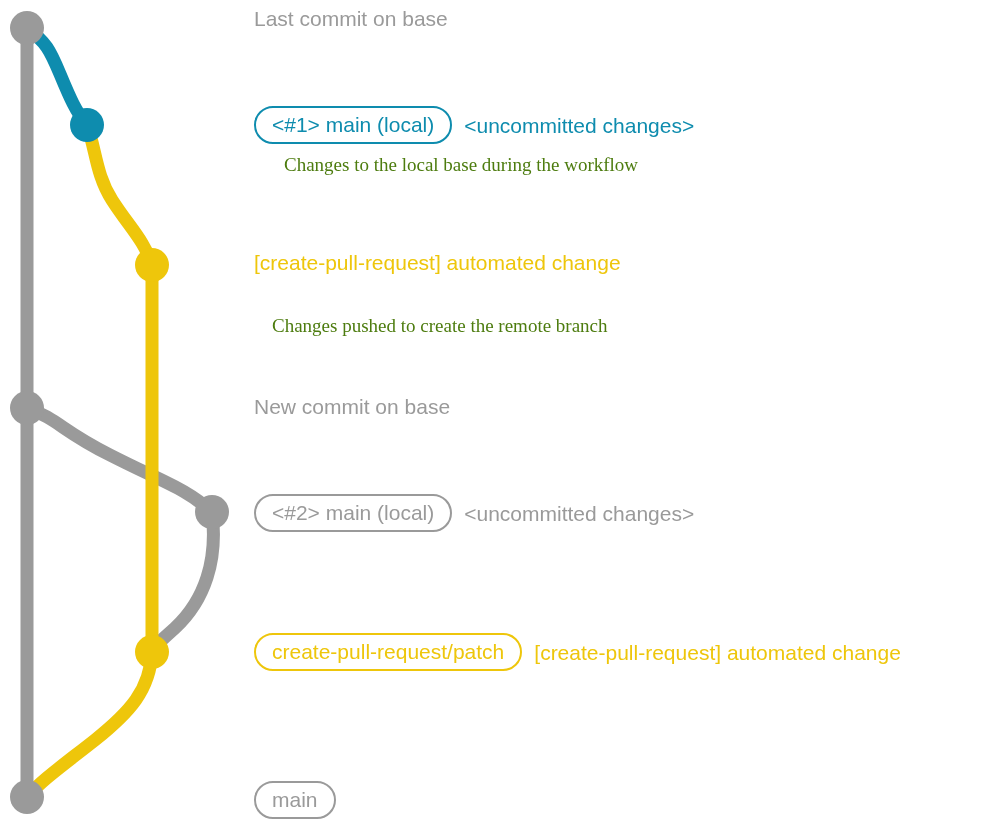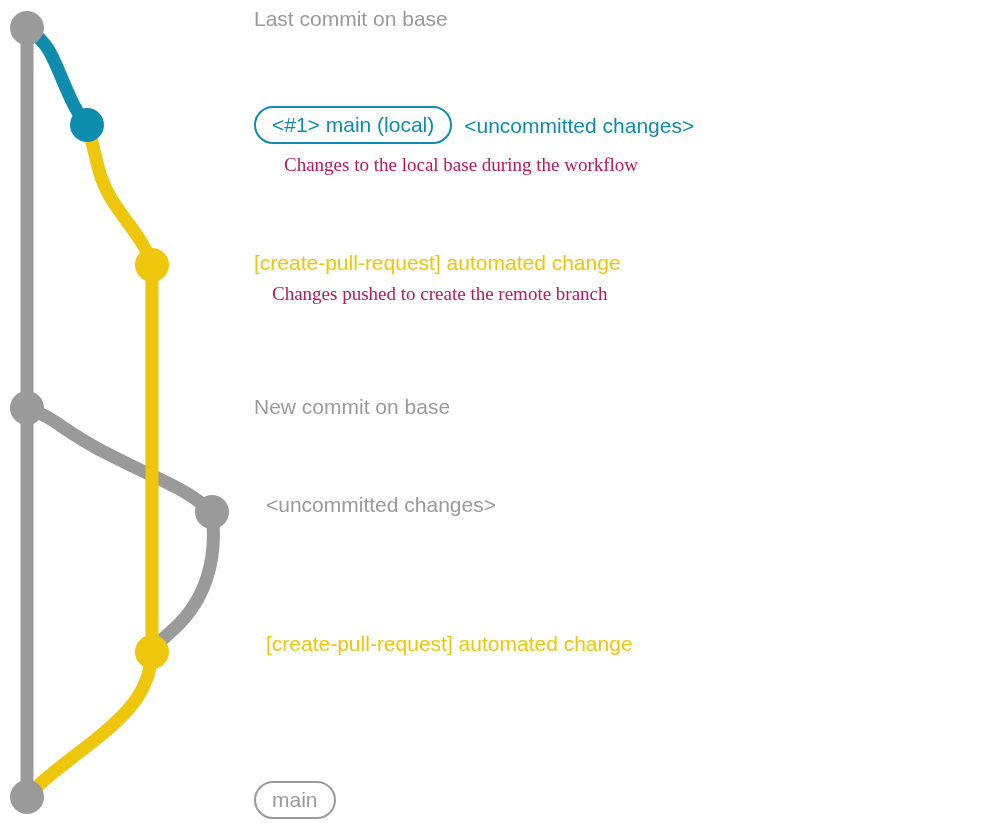--- a/index.html
+++ b/index.html
@@ -50,29 +50,29 @@
     font-family: "Liberation Sans", sans-serif;
     margin-left: 12px;
     white-space: nowrap;
   }
   .commit-subject.no-pill {
     margin-left: 0;
   }
   .commit-note {
     font-family: "Liberation Serif", serif;
     font-size: 19px;
-    color: #be185d;
+    color: #4d7c0f;
     margin-top: 10px;
     margin-left: 30px;
     white-space: nowrap;
   }
   
   .c-gray  { color: #9a9a9a; }
   .c-blue  { color: #0e8cae; }
-  .c-yellow{ color: #eec60b; }
+  .c-yellow{ color: #eec60b; gap: 32px; }
 </style>
 </head>
 <body>
 
 <svg id="graph-svg" viewBox="0 0 981 827" xmlns="http://www.w3.org/2000/svg">
 
   <path d="M27,28 L27,797" fill="none" stroke="#9a9a9a" stroke-width="13" stroke-linecap="round"></path>
 
   <path d="M27,408 C60,420 60,430 110,455 C165,483 185,488 212,512" fill="none" stroke="#9a9a9a" stroke-width="13" stroke-linecap="round"></path>
 
@@ -117,26 +117,28 @@
 </div>
 
 <div class="entry c-gray" style="left:254px; top:396px;">
   <div class="entry-head">
     <span class="commit-subject no-pill">New commit on base</span>
   </div>
 </div>
 
 <div class="entry c-gray" style="left:254px; top:494px;">
   <div class="entry-head">
+    <span class="ref-pill">&lt;#2&gt; main (local)</span>
     <span class="commit-subject">&lt;uncommitted changes&gt;</span>
   </div>
 </div>
 
 <div class="entry c-yellow" style="left:254px; top:633px;">
   <div class="entry-head">
+    <span class="ref-pill">create-pull-request/patch</span>
     <span class="commit-subject">[create-pull-request] automated change</span>
   </div>
 </div>
 
 <div class="entry c-gray" style="left:254px; top:781px;">
   <div class="entry-head">
     <span class="ref-pill">main</span>
   </div>
 </div>
 

